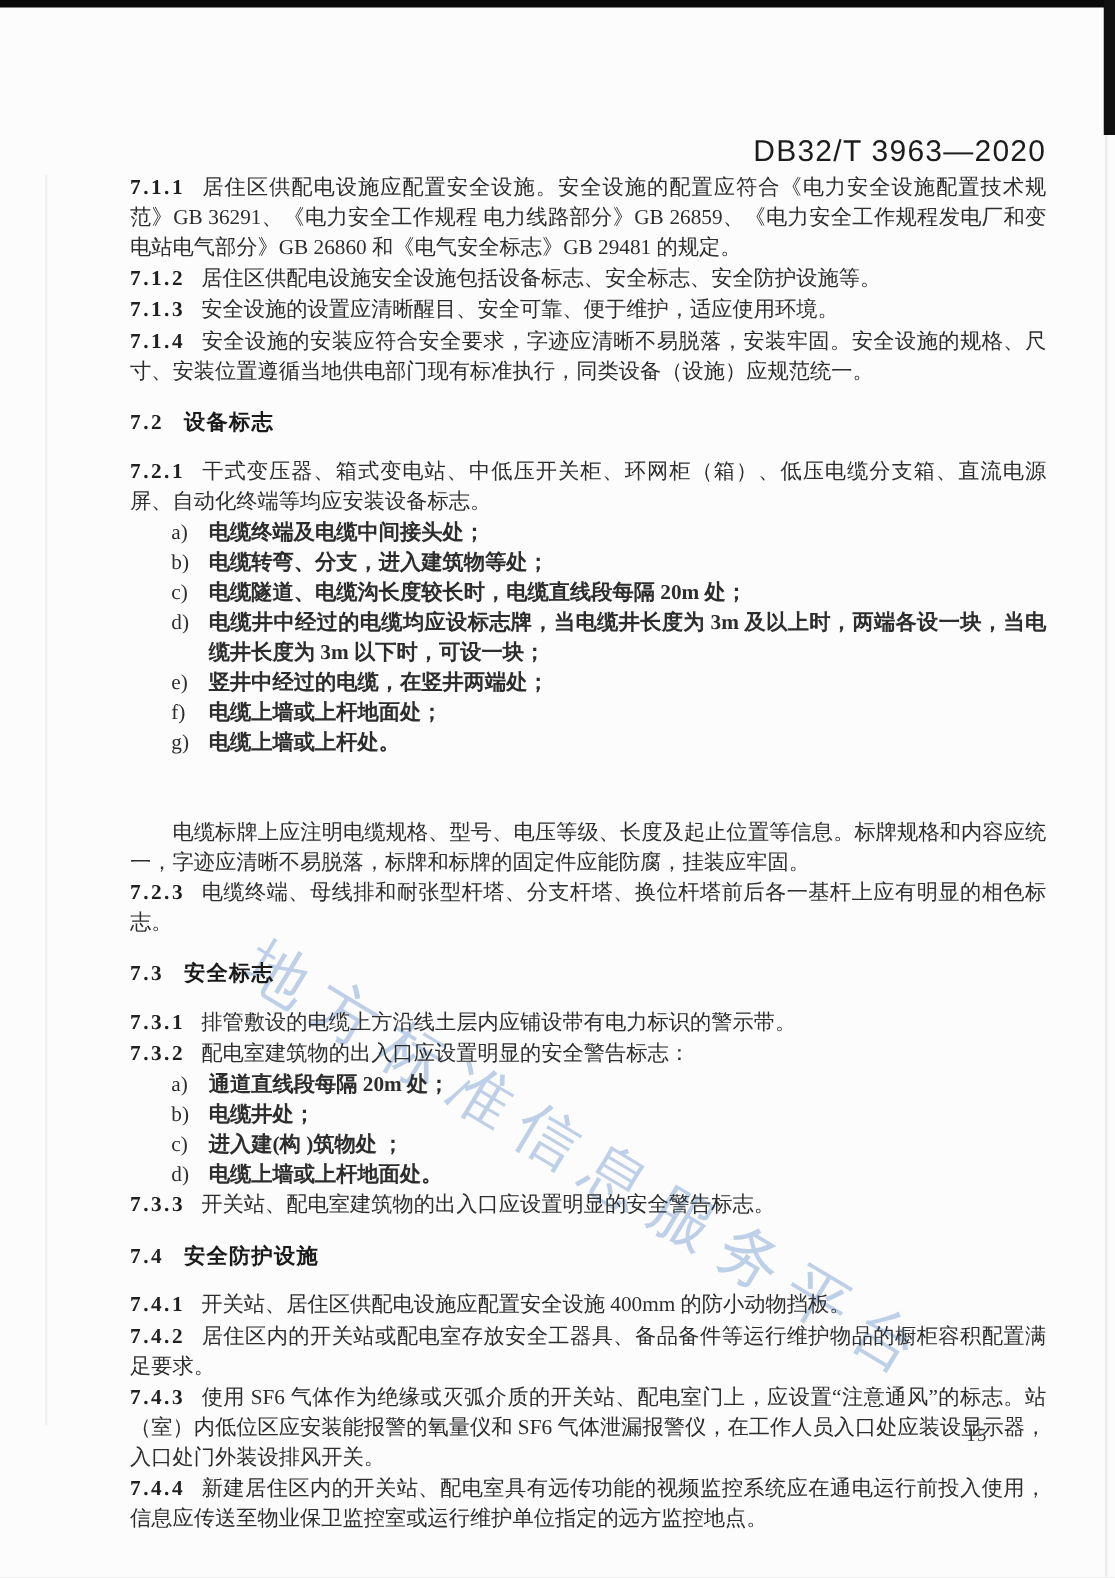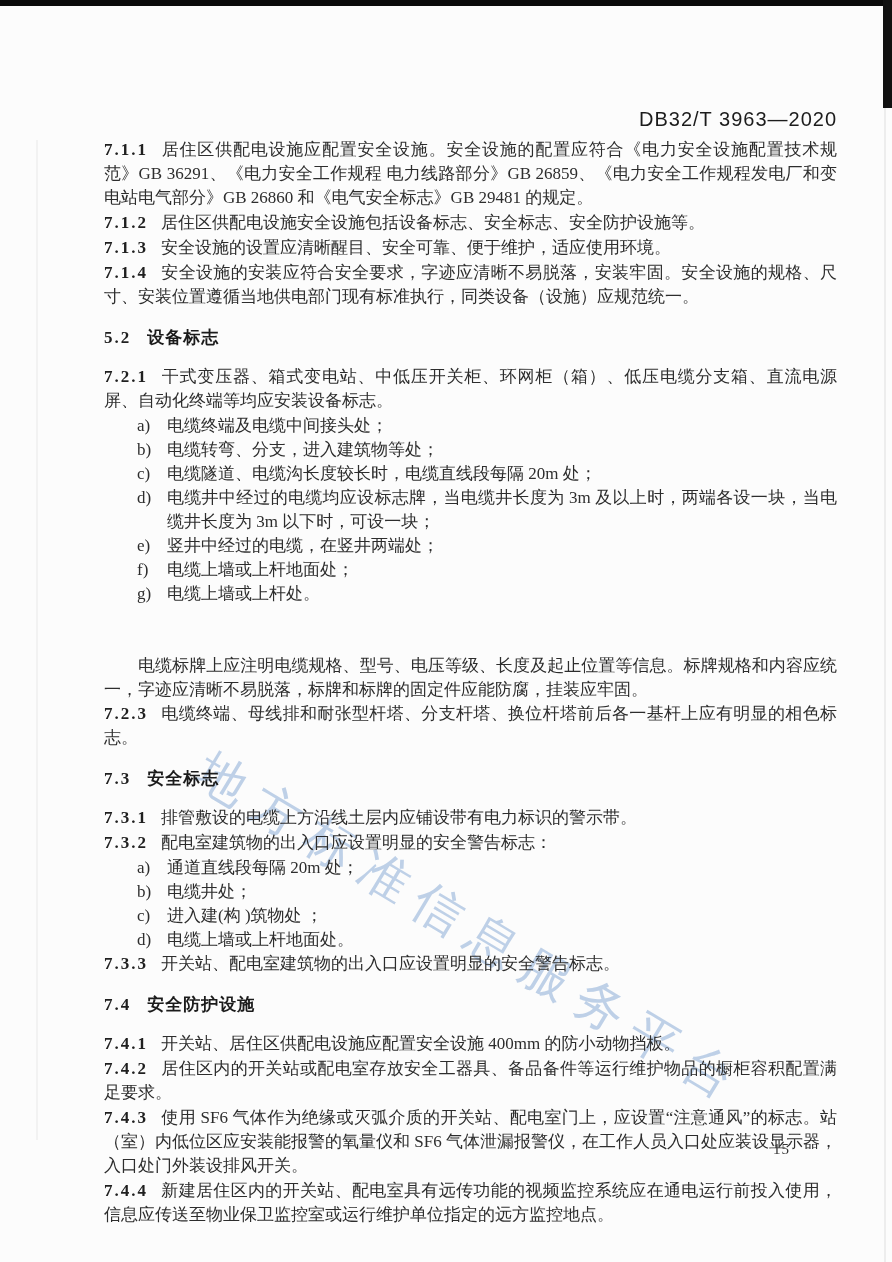--- a/index.html
+++ b/index.html
@@ -11,42 +11,42 @@
   }
   
   .scan-top-bar { position:absolute; left:0; top:0; width:892px; height:6px; background:#0a0a0a; }
   .scan-right-bar { position:absolute; right:0; top:0; width:9px; height:108px; background:#111; }
   .scan-right-line { position:absolute; right:6px; top:0; width:2px; height:1262px; background:rgba(0,0,0,0.06); }
   .scan-left-line { position:absolute; left:36px; top:140px; width:2px; height:1000px; background:rgba(0,0,0,0.04); }
 
   .doc-number {
     position:absolute; top:108px; right:55px;
     font-family:"Liberation Sans","DejaVu Sans",sans-serif;
-    font-size:20px; letter-spacing:1px; color:#1c1c1c;
+    font-size:24px; letter-spacing:1px; color:#1c1c1c;
   }
 
   .body-col {
     position:absolute; left:104px; top:138px; width:733px;
     font-size:17px; line-height:24px; text-align:justify;
   }
   p { margin:0; }
   .clause { margin:0 0 1px 0; }
   .clause-num {
     font-family:Liberation Serif, serif;
     font-weight:bold; letter-spacing:2px; margin-right:13px; color:#1f1f1f;
   }
   .sec-heading {
     margin:17px 0 15px 0;
     font-family:"Liberation Sans","DejaVu Sans",sans-serif;
     font-weight:bold; font-size:17px; color:#1b1b1b; letter-spacing:1px;
   }
   .sec-heading .clause-num { margin-right:16px; }
   .li { display:flex; margin:0; }
   .li-letter { width:30px; flex:0 0 30px; margin-left:33px; }
-  .li-text { flex:1; text-align:justify; }
+  .li-text { flex:1; text-align:justify;font-weight:bold; }
   .indent-para { text-indent:2em;margin-top:48px; }
 
   .watermark {
     position:absolute; left:218px; top:738px; z-index:0;
     transform:rotate(31deg); transform-origin:0 0;
     font-size:50px; letter-spacing:13px; white-space:nowrap;
     color:rgba(124,161,208,0.48);
     font-family:"Liberation Serif","DejaVu Serif",serif;
     pointer-events:none;
   }
@@ -72,21 +72,21 @@
 
   <div class="doc-number">DB32/T 3963—2020</div>
 
   <div class="body-col">
 
     <p class="clause"><span class="clause-num">7.1.1</span><span>居住区供配电设施应配置安全设施。安全设施的配置应符合《电力安全设施配置技术规范》GB 36291、《电力安全工作规程  电力线路部分》GB 26859、《电力安全工作规程发电厂和变电站电气部分》GB 26860 和《电气安全标志》GB 29481 的规定。</span></p>
     <p class="clause"><span class="clause-num">7.1.2</span><span>居住区供配电设施安全设施包括设备标志、安全标志、安全防护设施等。</span></p>
     <p class="clause"><span class="clause-num">7.1.3</span><span>安全设施的设置应清晰醒目、安全可靠、便于维护，适应使用环境。</span></p>
     <p class="clause"><span class="clause-num">7.1.4</span><span>安全设施的安装应符合安全要求，字迹应清晰不易脱落，安装牢固。安全设施的规格、尺寸、安装位置遵循当地供电部门现有标准执行，同类设备（设施）应规范统一。</span></p>
 
-    <p class="sec-heading"><span class="clause-num">5.2</span><span>设备标志</span></p>
+    <p class="sec-heading"><span class="clause-num">7.2</span><span>设备标志</span></p>
 
     <p class="clause"><span class="clause-num">7.2.1</span><span>干式变压器、箱式变电站、中低压开关柜、环网柜（箱）、低压电缆分支箱、直流电源屏、自动化终端等均应安装设备标志。</span></p>
 
     <div>
       <p class="li">
           <span class="li-letter">a)</span>
           <span class="li-text">电缆终端及电缆中间接头处；</span>
         </p>
       <p class="li">
           <span class="li-letter">b)</span>

